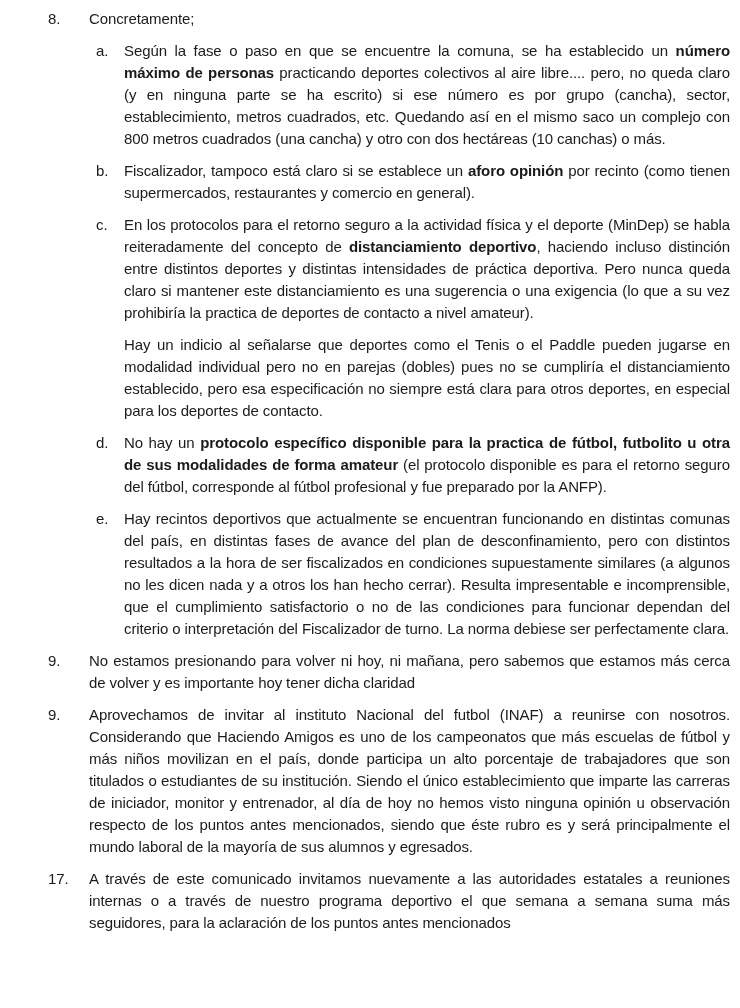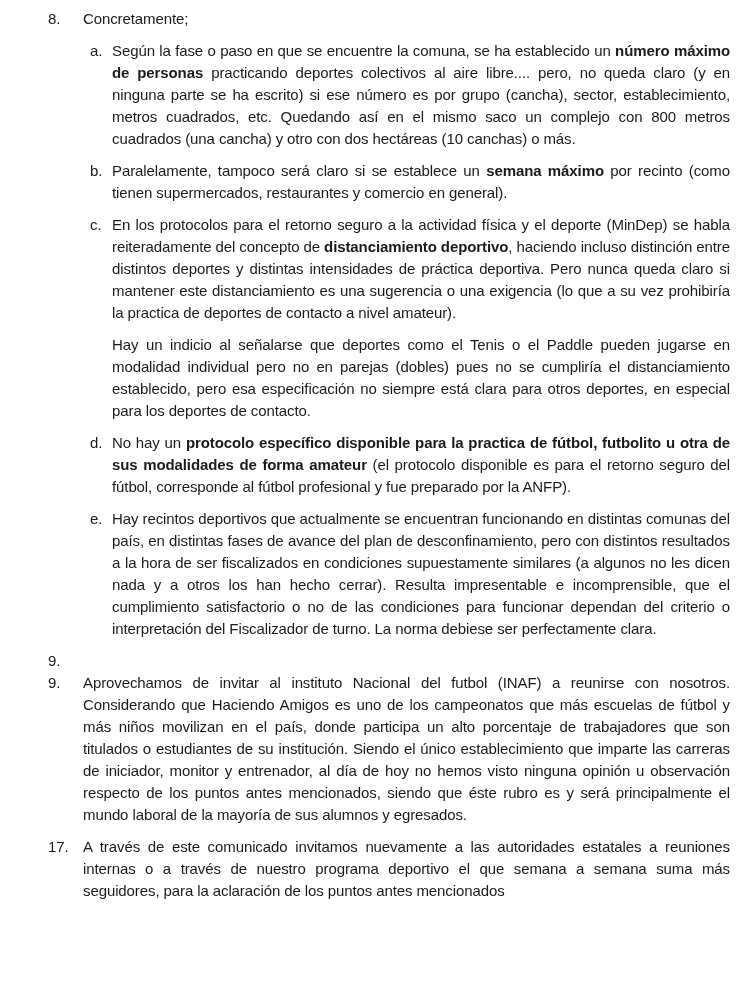--- a/index.html
+++ b/index.html
@@ -17,21 +17,21 @@
     letter-spacing:-0.1px;
     line-height:22px;
     overflow:hidden;
   }
   .doc{padding:8px 10px 0 0;}
   .li{display:flex;align-items:flex-start;}
   .l1{padding-left:48px;}
   .l1 > .num{flex:0 0 35px;}
   .l2{margin-left:7px;}
   .l2 > .num{flex:0 0 22px;}
-  .body{flex:1;min-width:0;}
+  .body{flex:1;min-width:0;margin-left:6px;}
   .para{margin:0 0 10px 0;text-align:justify;}
   .para b{font-weight:bold;}
 </style>
 </head>
 <body>
 
 <div class="doc">
 
   <div class="li l1">
     <span class="num">8.</span>
@@ -41,21 +41,21 @@
       <div class="li l2">
         <span class="num">a.</span>
         <div class="body">
           <p class="para"><span>Según la fase o paso en que se encuentre la comuna, se ha establecido un </span><b>número máximo de personas</b><span> practicando deportes colectivos al aire libre.... pero, no queda claro (y en ninguna parte se ha escrito) si ese número es por grupo (cancha), sector, establecimiento, metros cuadrados, etc.  Quedando así en el mismo saco un complejo con 800 metros cuadrados (una cancha) y otro con dos hectáreas (10 canchas) o más.</span></p>
         </div>
       </div>
 
       <div class="li l2">
         <span class="num">b.</span>
         <div class="body">
-          <p class="para"><span>Paralelamente, tampoco será claro si se establece un </span><b>semana máximo</b><span> por recinto (como tienen supermercados, restaurantes y comercio en general).</span></p>
+          <p class="para"><span>Fiscalizador, tampoco está claro si se establece un </span><b>aforo opinión</b><span> por recinto (como tienen supermercados, restaurantes y comercio en general).</span></p>
         </div>
       </div>
 
       <div class="li l2">
         <span class="num">c.</span>
         <div class="body">
           <p class="para"><span>En los protocolos para el retorno seguro a la actividad física y el deporte (MinDep) se habla reiteradamente del concepto de </span><b>distanciamiento deportivo</b><span>, haciendo incluso distinción entre distintos deportes y distintas intensidades de práctica deportiva.  Pero nunca queda claro si mantener este distanciamiento es una sugerencia o una exigencia (lo que a su vez prohibiría la practica de deportes de contacto a nivel amateur).</span></p>
           <p class="para"><span>Hay un indicio al señalarse que deportes como el Tenis o el Paddle pueden jugarse en modalidad individual pero no en parejas (dobles) pues no se cumpliría el distanciamiento establecido, pero esa especificación no siempre está clara para otros deportes, en especial para los deportes de contacto.</span></p>
         </div>
       </div>
@@ -72,20 +72,23 @@
         <div class="body">
           <p class="para"><span>Hay recintos deportivos que actualmente se encuentran funcionando en distintas comunas del país, en distintas fases de avance del plan de desconfinamiento, pero con distintos resultados a la hora de ser fiscalizados en condiciones supuestamente similares (a algunos no les dicen nada y a otros los han hecho cerrar).  Resulta impresentable e incomprensible, que el cumplimiento satisfactorio o no de las condiciones para funcionar dependan del criterio o interpretación del Fiscalizador de turno.  La norma debiese ser perfectamente clara.</span></p>
         </div>
       </div>
 
     </div>
   </div>
 
   <div class="li l1">
     <span class="num">9.</span>
+    <div class="body">
+      <p class="para"><span>No estamos presionando para volver ni hoy, ni mañana, pero sabemos que estamos más cerca de volver y es importante  hoy tener dicha claridad</span></p>
+    </div>
   </div>
 
   <div class="li l1">
     <span class="num">9.</span>
     <div class="body">
       <p class="para"><span>Aprovechamos de invitar al instituto Nacional del futbol (INAF) a reunirse con nosotros. Considerando que Haciendo Amigos es uno de los campeonatos que más escuelas de fútbol y más niños movilizan en el país, donde participa un alto porcentaje de trabajadores que son titulados o estudiantes de su institución.  Siendo el único establecimiento que imparte las carreras de iniciador, monitor y entrenador, al día de hoy no hemos visto ninguna opinión u observación respecto de los puntos antes mencionados, siendo que éste rubro es y será principalmente el mundo laboral de la mayoría de sus alumnos y egresados.</span></p>
     </div>
   </div>
 
   <div class="li l1">

